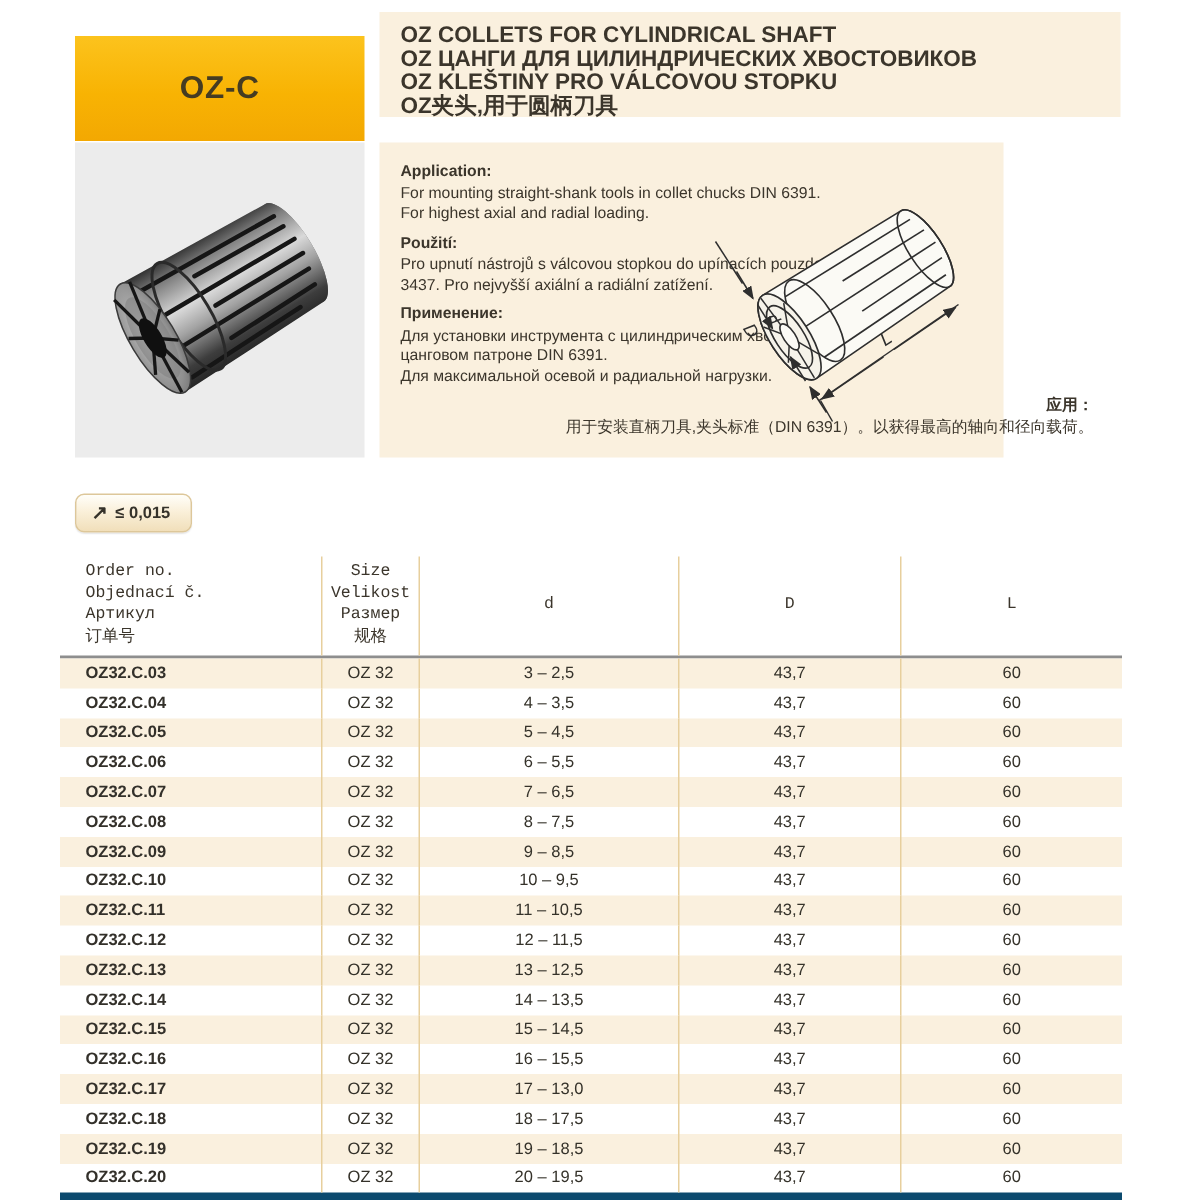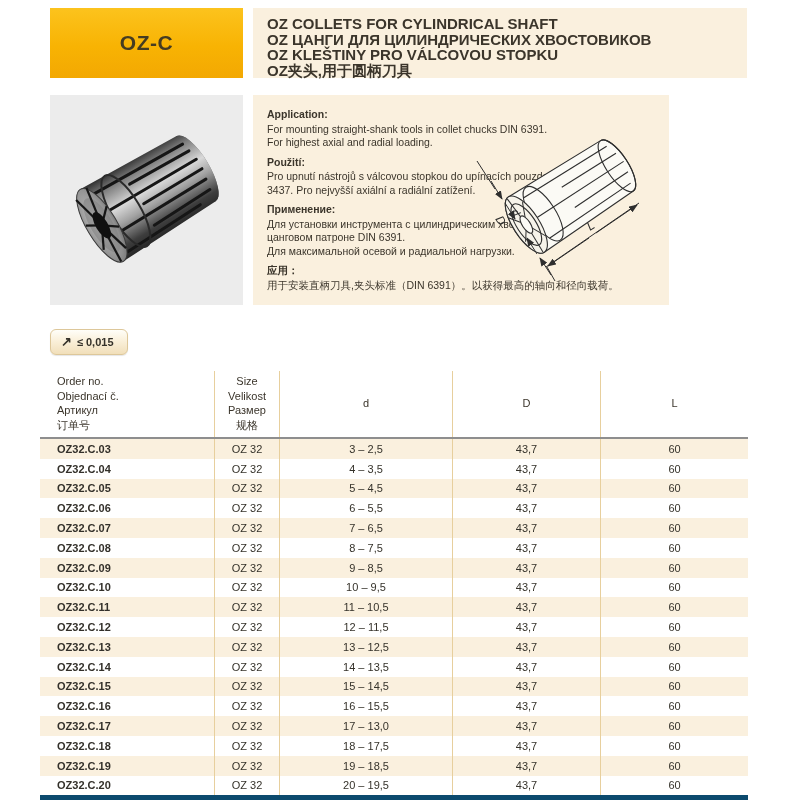--- a/index.html
+++ b/index.html
@@ -1,32 +1,32 @@
 <!DOCTYPE html>
 <html><head>
 <meta charset="utf-8">
 <style>
   html,body{margin:0;padding:0;background:#ffffff;}
   body{width:800px;height:800px;position:relative;font-family:"Liberation Sans",sans-serif;color:#3b352b;}
 
   
-  .banner-code{position:absolute;left:50px;top:8px;width:193px;height:70px;
+  .banner-code{position:absolute;left:50px;top:24px;width:193px;height:70px;
     background:linear-gradient(180deg,#fcc31d 0%,#f8b303 55%,#f3a802 100%);
     display:flex;align-items:center;justify-content:center;
     font-size:21px;font-weight:bold;color:#453c22;letter-spacing:.5px;}
   .banner-titles{position:absolute;left:253px;top:8px;width:494px;height:70px;
     background:#faf0de;box-sizing:border-box;padding:8px 10px 0 14px;}
   .banner-title{font-size:15px;font-weight:bold;line-height:15.5px;color:#3b352b;white-space:nowrap;}
 
   
   .photo-box{position:absolute;left:50px;top:95px;width:193px;height:210px;background:#ececec;overflow:hidden;}
   .app-box{position:absolute;left:253px;top:95px;width:416px;height:210px;background:#faf0de;
     box-sizing:border-box;padding:13px 0 0 14px;}
   .app-section{width:326px;font-size:10.5px;line-height:13.5px;margin-bottom:6px;}
-  .app-section.wide{width:462px;}
+  .app-section.wide{width:462px;text-align:right;}
   .app-heading{font-weight:bold;margin-bottom:1px;}
   .app-line{color:#3b352b;}
   .drawing{position:absolute;right:2px;top:20px;width:212px;height:172px;}
 
   
   .badge{position:absolute;left:50px;top:329px;height:26px;box-sizing:border-box;
     border:1px solid #ddc染;border:1px solid #ddc79a;border-radius:6px;
     background:linear-gradient(180deg,#fffef9 0%,#faf0da 45%,#f1dfba 100%);
     box-shadow:0 1px 1px rgba(0,0,0,.10);
     display:inline-flex;align-items:center;gap:5px;padding:0 13px 0 10px;
@@ -36,21 +36,21 @@
   
   .spec-table{position:absolute;left:40px;top:371px;width:708px;font-size:11px;}
   .thead{display:flex;border-bottom:2px solid #8e8e8e;}
   .th,.td{box-sizing:border-box;}
   .col-order{width:175px;text-align:left;padding-left:17px;}
   .col-size{width:65px;text-align:center;}
   .col-d{width:173px;text-align:center;}
   .col-dd{width:148px;text-align:center;}
   .col-l{width:147px;text-align:center;}
   .sep{border-right:1px solid #e7cf9d;}
-  .th{padding-top:3px;padding-bottom:5px;line-height:14.5px;color:#3b352b;}
+  .th{padding-top:3px;padding-bottom:5px;line-height:14.5px;color:#3b352b;font-family:Liberation Mono, monospace;}
   .th.letter{display:flex;align-items:center;justify-content:center;}
   .hline{white-space:nowrap;}
   .tbody{border-bottom:5px solid #0c4a6e;}
   .tr{display:flex;height:19.8px;}
   .tr.alt{background:#faf0de;}
   .td{display:flex;align-items:center;}
   .col-size.td,.col-d.td,.col-dd.td,.col-l.td{justify-content:center;}
   .td.col-order{font-weight:bold;color:#33302a;}
   .td{color:#35322a;}
 </style>

